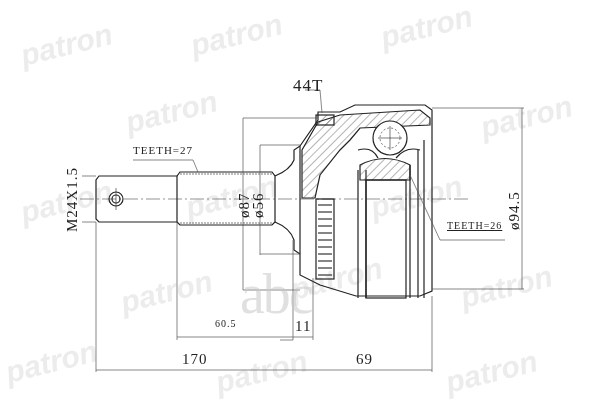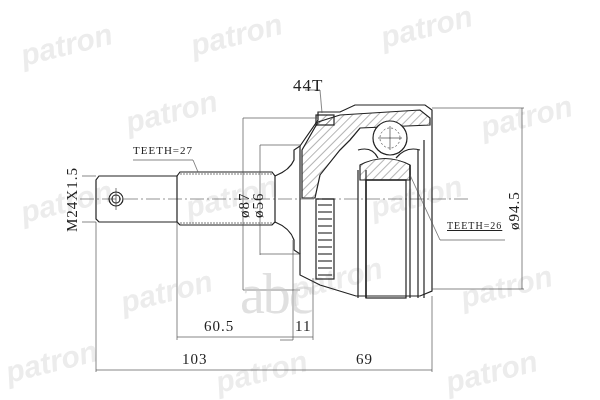--- a/index.html
+++ b/index.html
@@ -123,17 +123,17 @@
 
   <div class="abc">abc</div>
 
   <div class="lbl" style="left:133px;top:144px;font-size:11px;">TEETH=27</div>
   <div class="lbl" style="left:293px;top:76px;font-size:17px;">44T</div>
   <div class="lbl" style="left:447px;top:220px;font-size:10px;text-decoration:underline;">TEETH=26</div>
   <div class="vlbl" style="left:64px;top:232px;">M24X1.5</div>
   <div class="vlbl" style="left:236px;top:218px;">ø87</div>
   <div class="vlbl" style="left:250px;top:218px;">ø56</div>
   <div class="vlbl" style="left:506px;top:230px;">ø94.5</div>
-  <div class="lbl" style="left:204px;top:318px;font-size:15px;">60.5</div>
+  <div class="lbl" style="left:215px;top:318px;font-size:10px;">60.5</div>
   <div class="lbl" style="left:295px;top:318px;font-size:15px;">11</div>
-  <div class="lbl" style="left:182px;top:351px;font-size:15px;">103</div>
+  <div class="lbl" style="left:182px;top:351px;font-size:15px;">170</div>
   <div class="lbl" style="left:356px;top:351px;font-size:15px;">69</div>
 </div>
 
 </body></html>

